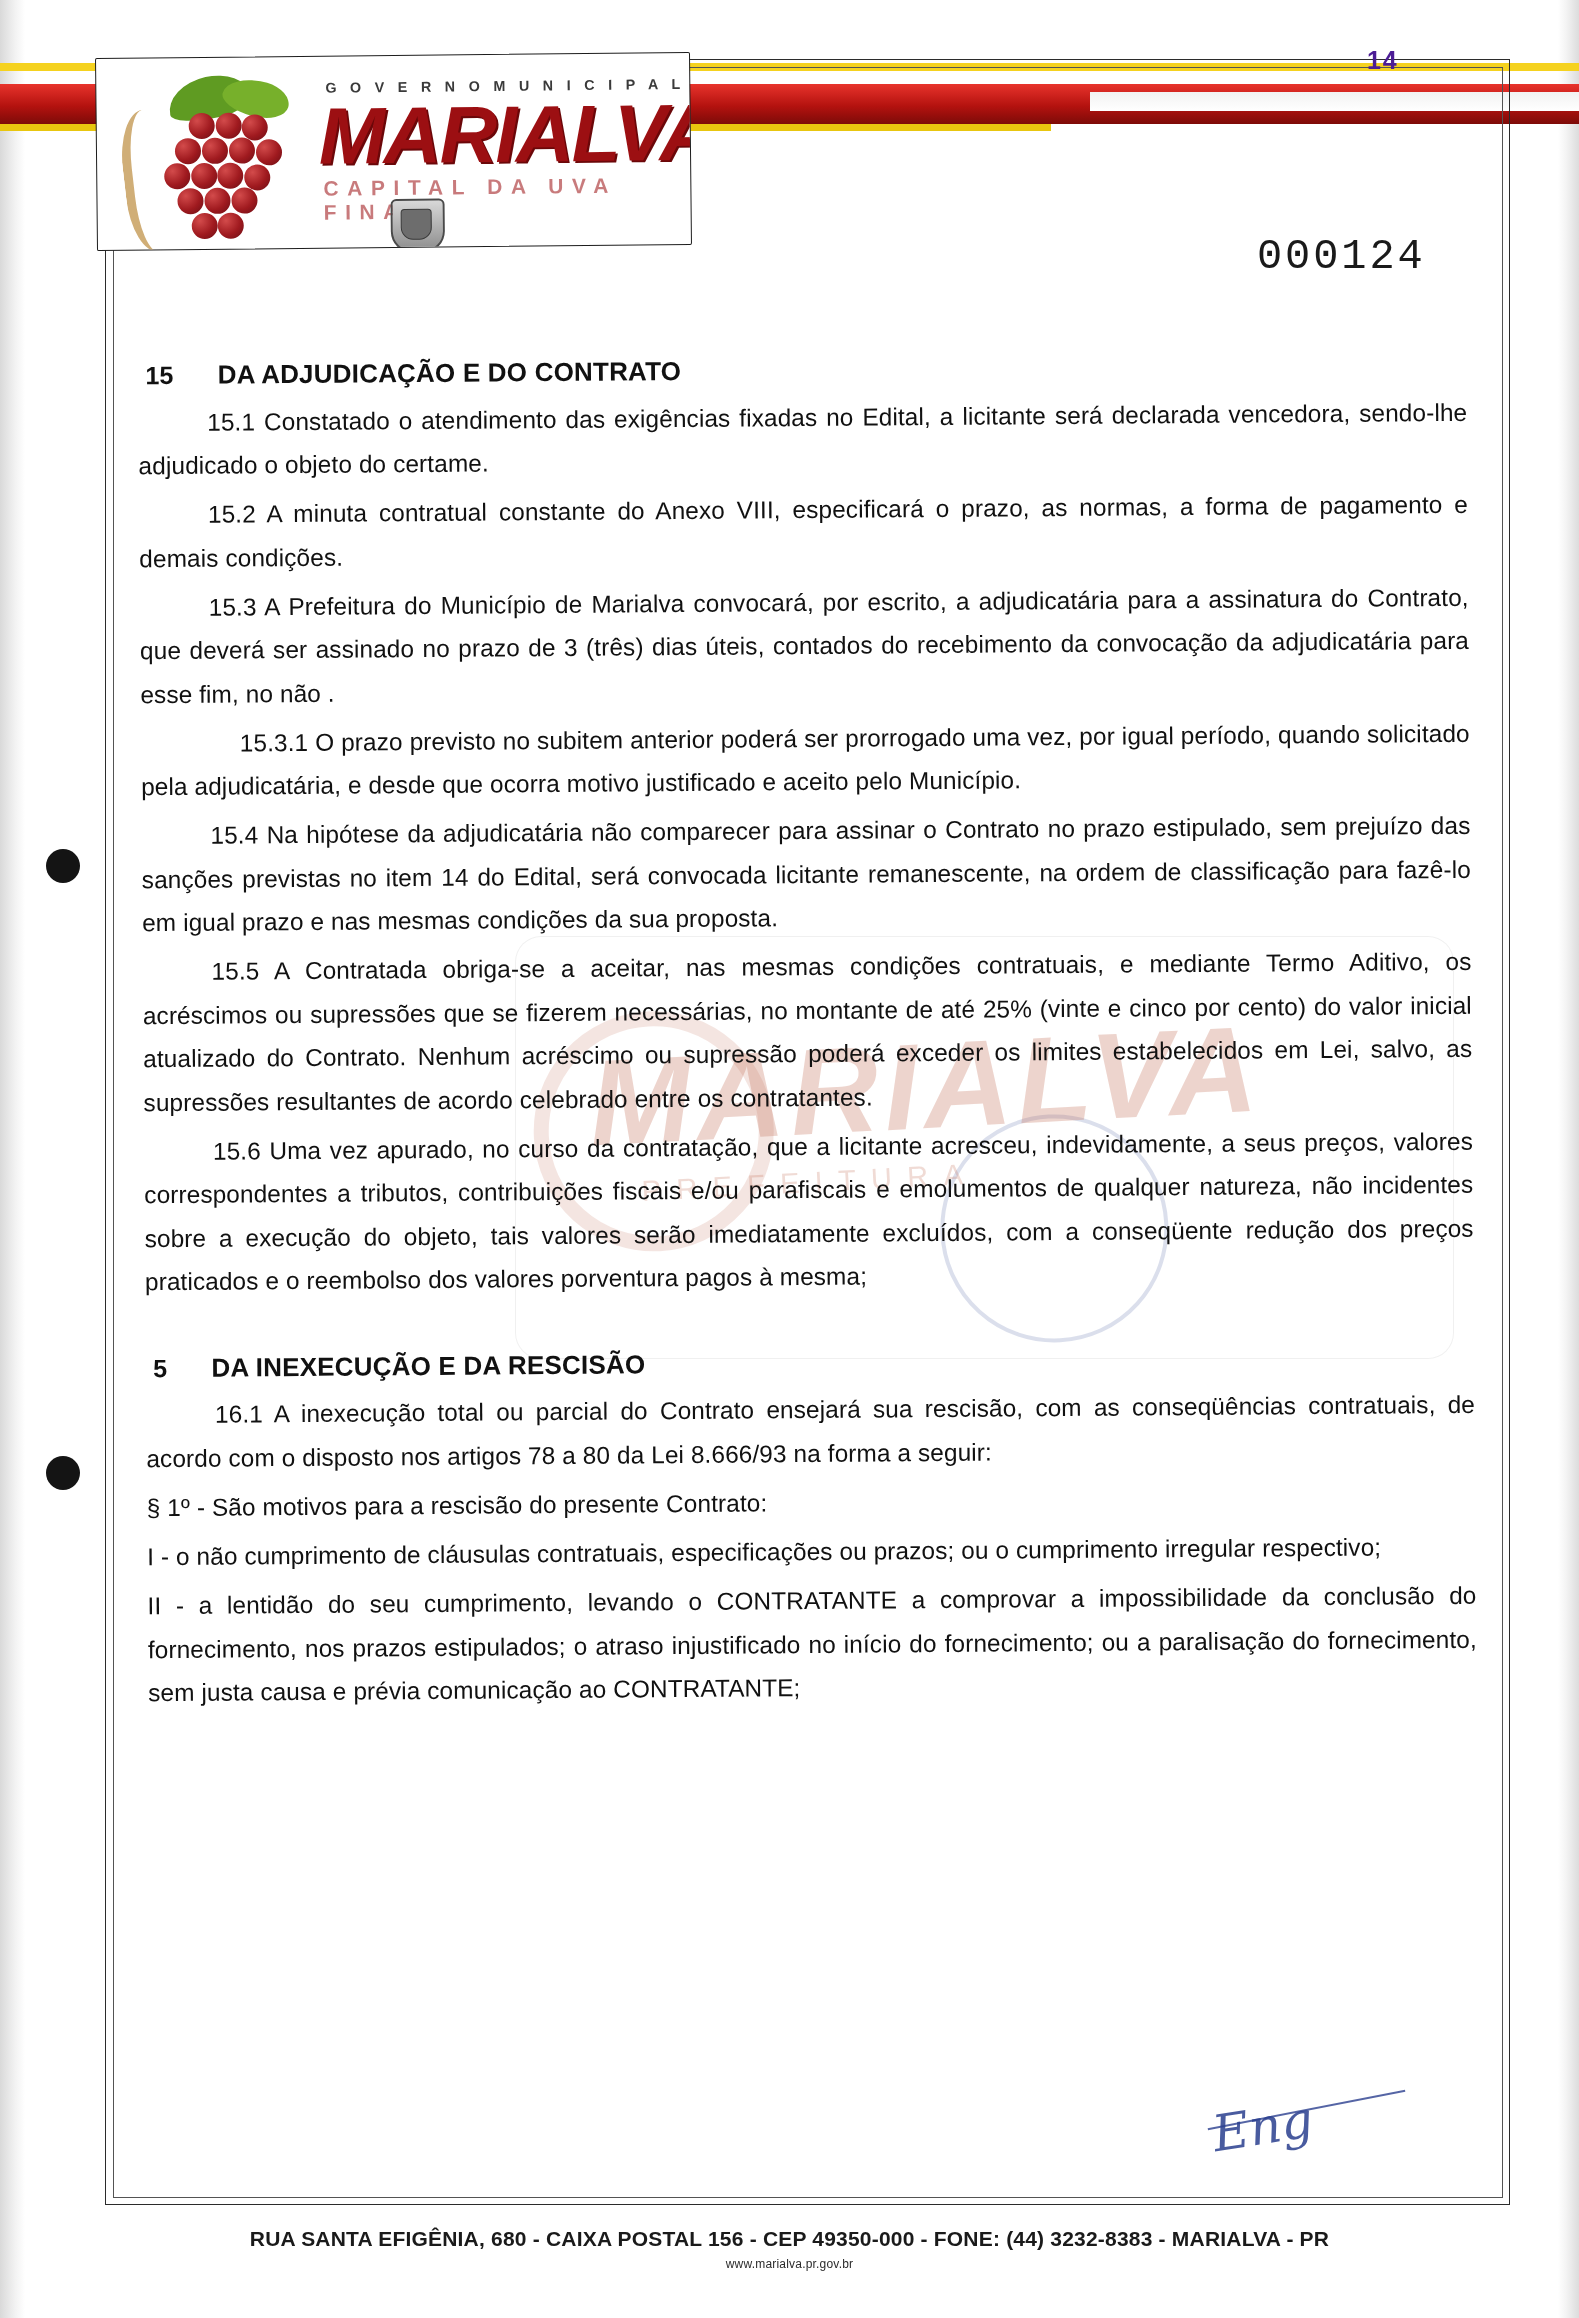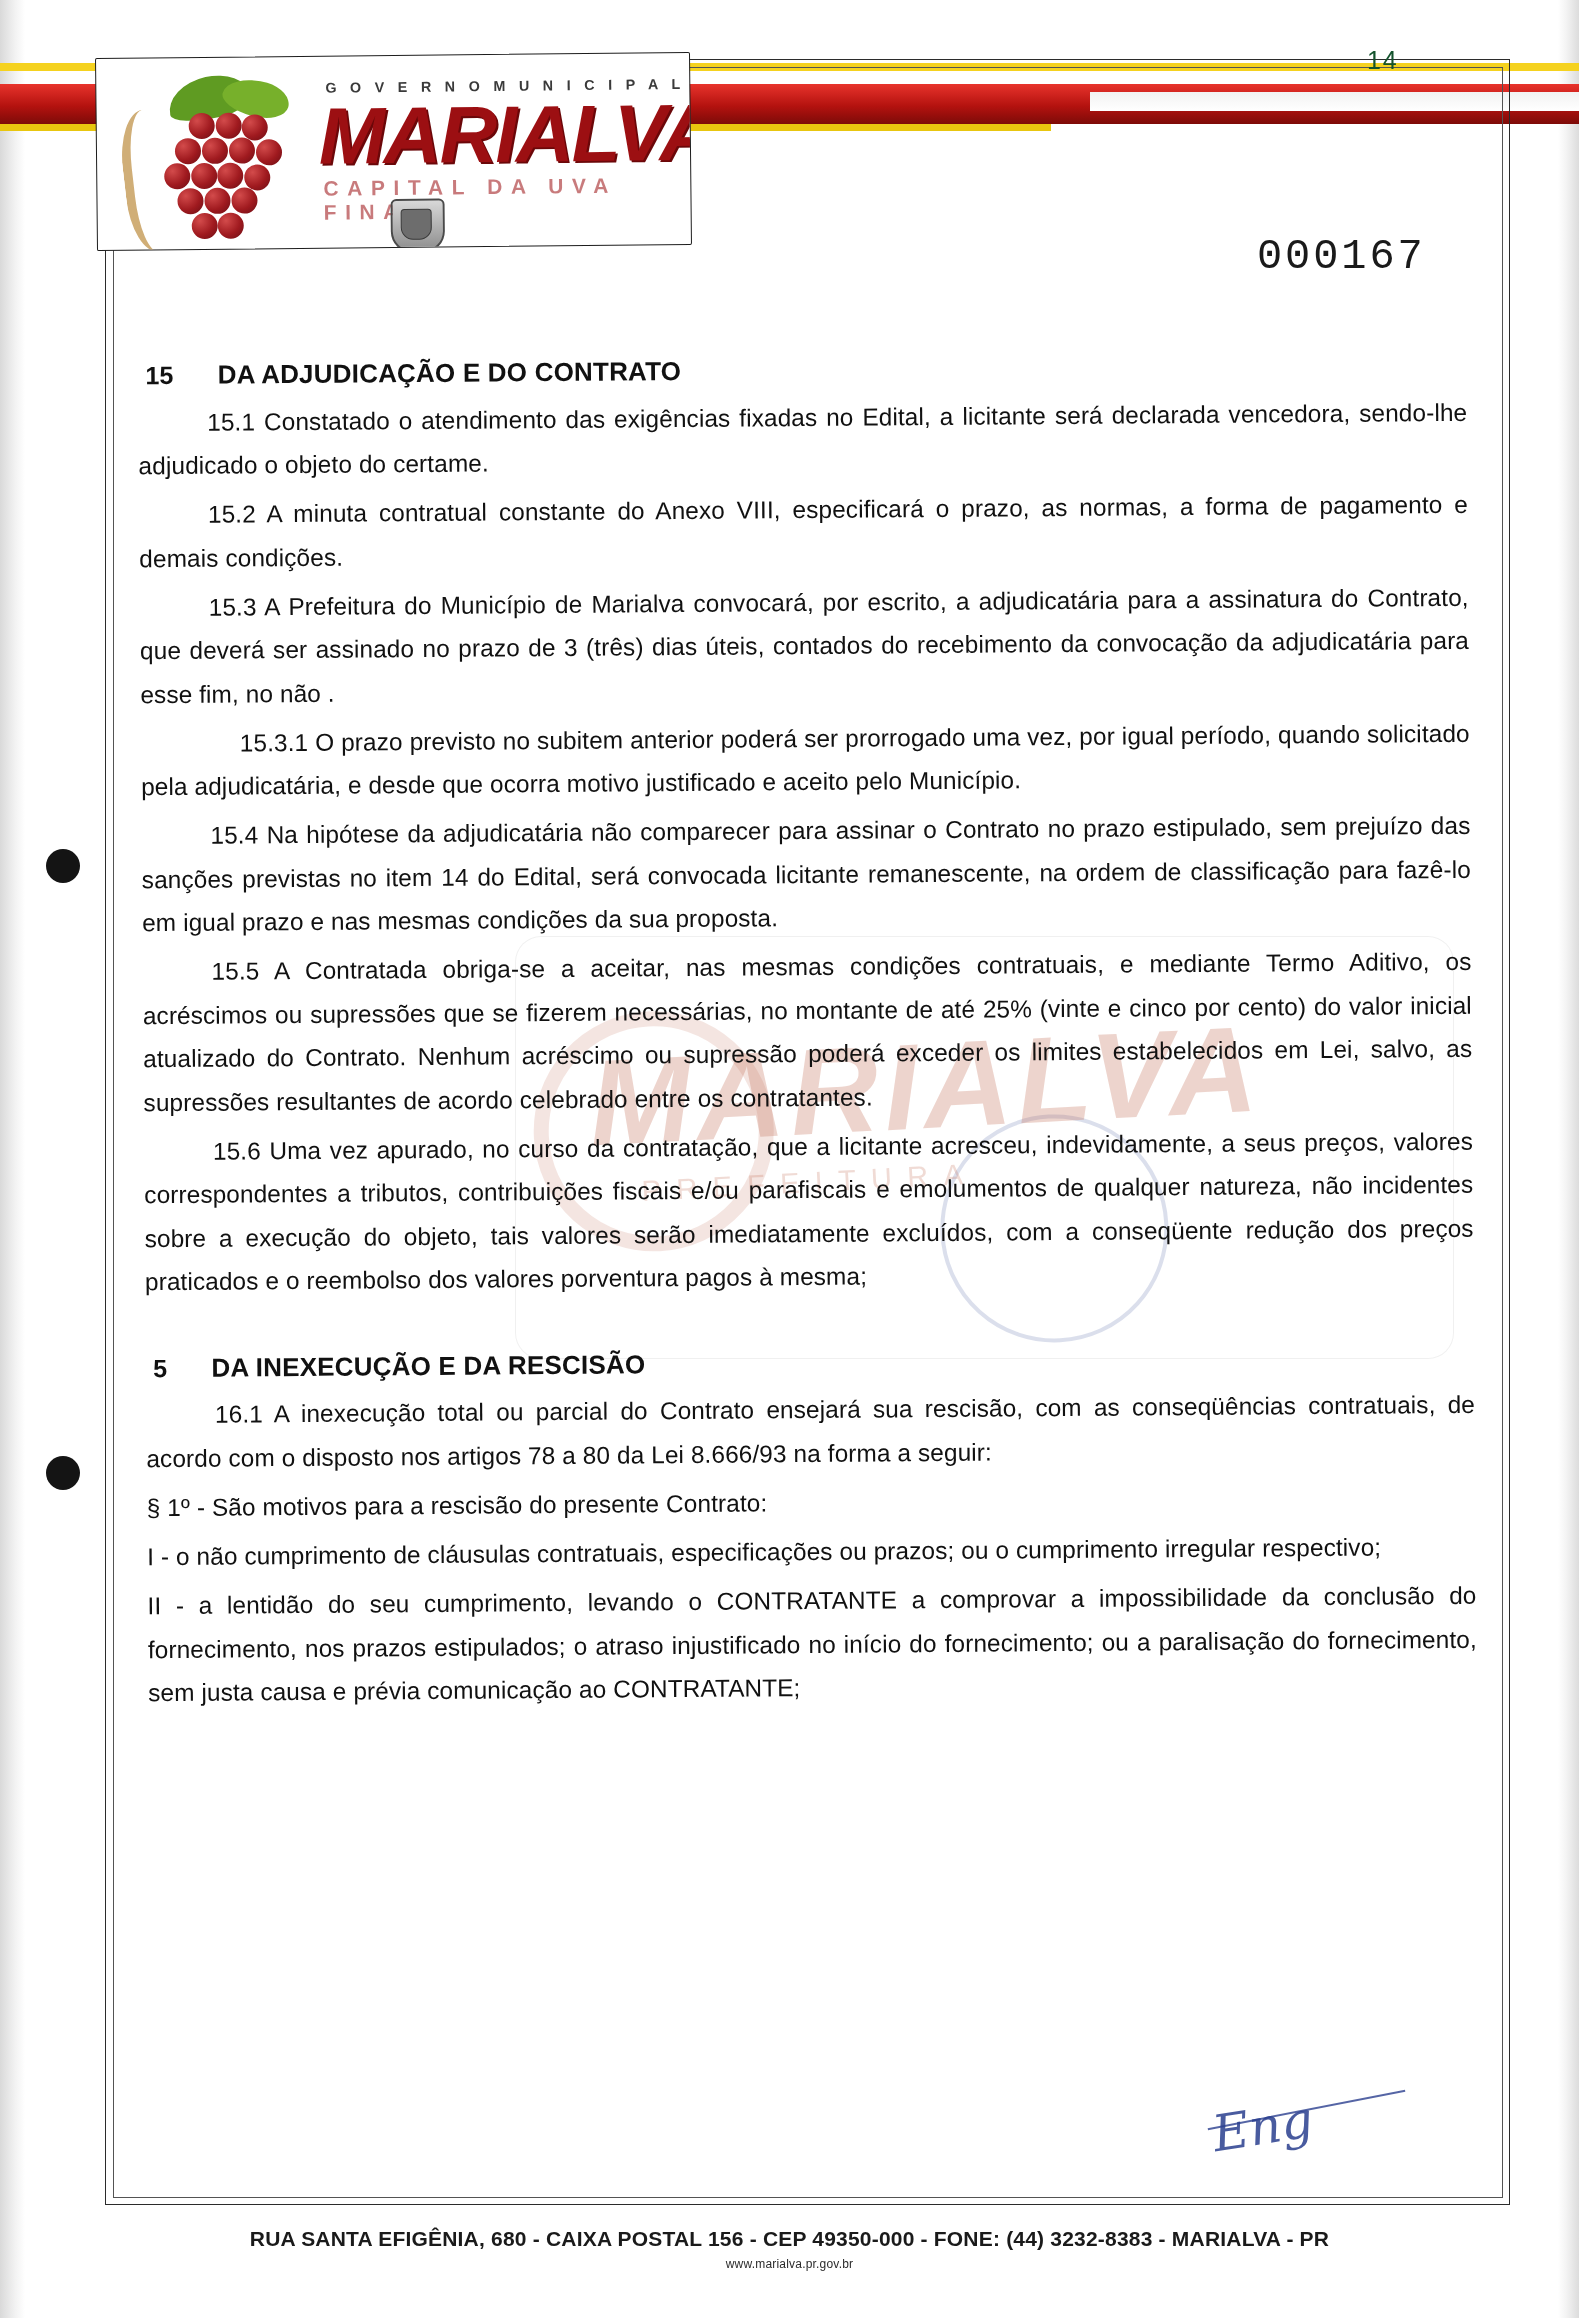--- a/index.html
+++ b/index.html
@@ -171,22 +171,23 @@
     background: #6d6d6d;
     border: 1.9px solid #3a3a3a;
     border-radius: 3.8px 3.8px 40% 40%;
   }
 
   
   .page-num {
     position: absolute;
     left: 1367px; top: 46px;
     font-size: 25px;
-    color: #14532d;
+    color: #4c1d95;
     letter-spacing: 1.9px;
+    font-weight: bold;
   }
   .doc-number {
     position: absolute;
     left: 1257px; top: 233px;
     font-size: 42px;
     letter-spacing: 2.9px;
     color: #1a1a1a;
     font-family: "Liberation Mono", monospace;
   }
 
@@ -355,21 +356,21 @@
     </div>
     <div class="logo-gov">G O V E R N O   M U N I C I P A L</div>
     <div class="logo-marialva">MARIALVA</div>
     <div class="logo-sub">CAPITAL DA UVA FINA</div>
     <div class="crest">
       <div class="crest-inner"></div>
     </div>
   </div>
 
   <div class="page-num">14</div>
-  <div class="doc-number">000167</div>
+  <div class="doc-number">000124</div>
 
   <div class="wm-box"></div>
   <div class="watermark">
     <div class="wm-circle"></div>
     <div class="wm-stamp"></div>
     <div class="wm-text">MARIALVA</div>
     <div class="wm-sub">PREFEITURA</div>
   </div>
 
   <div class="content">

